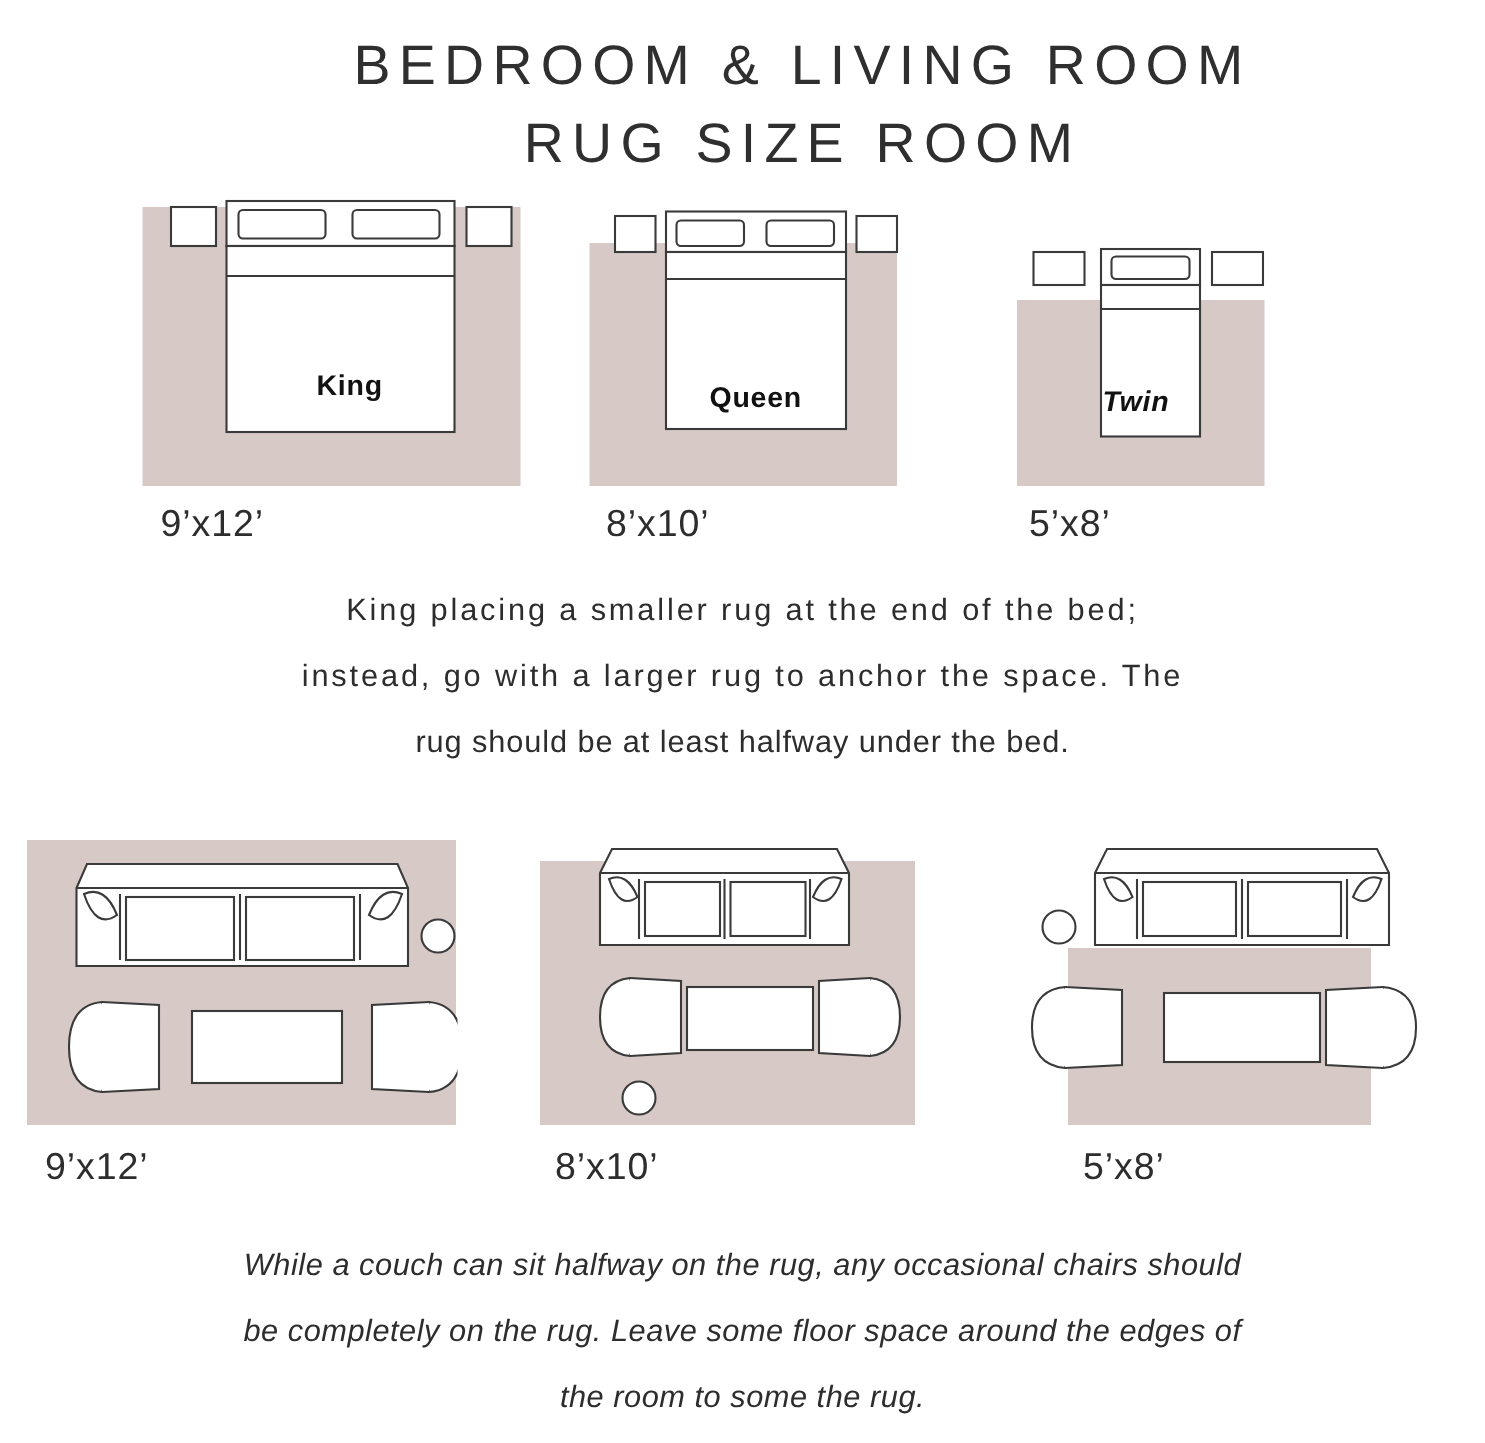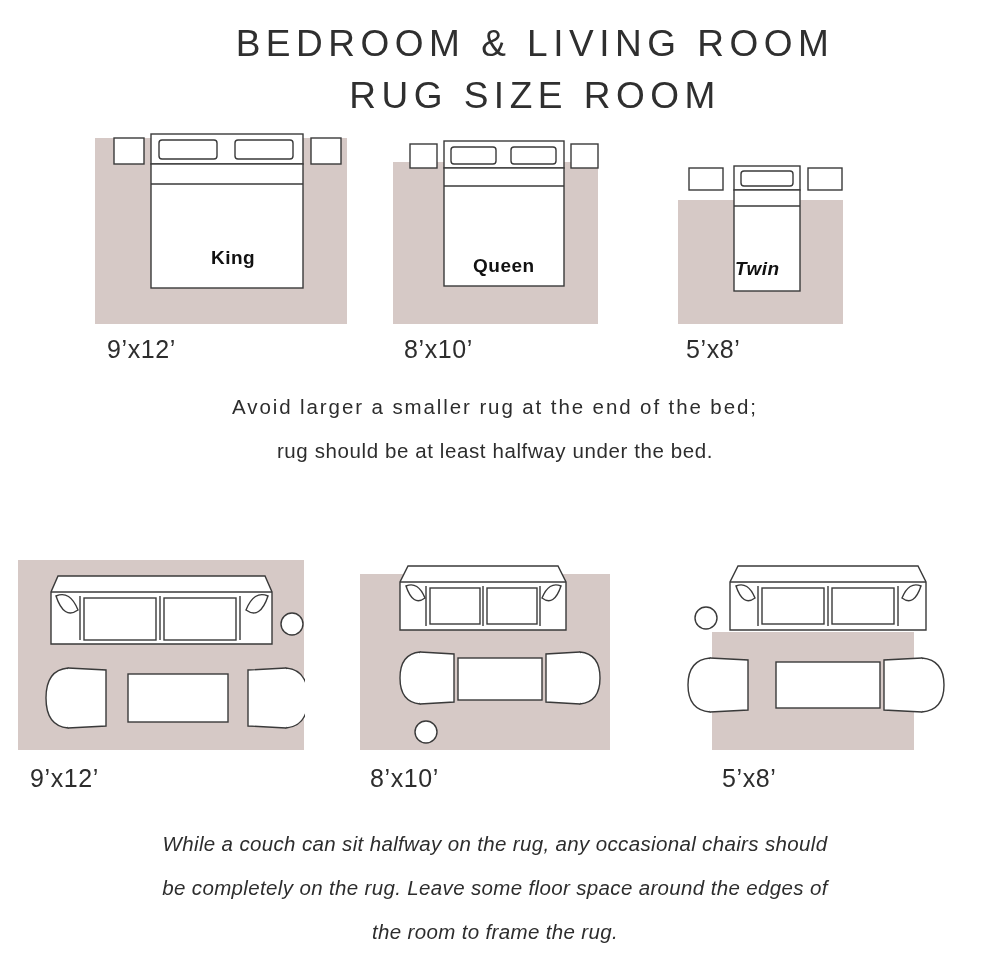--- a/index.html
+++ b/index.html
@@ -175,21 +175,22 @@
           <rect x="46" y="25" width="66" height="101" fill="#ffffff"></rect>
           <line x1="46" y1="41" x2="112" y2="41"></line>
         </svg>
       </div>
       <div class="bed-label" style="left:57px; top:128px;font-style:italic;">Twin</div>
       <div class="size-label" style="left:8px; top:205px;">5’x8’</div>
     </div>
   </div>
 
   <div class="para para1">
-    <div class="l1">Avoid  larger  a  smaller  rug  at  the  end  of  the  bed;</div>
+    <div class="l1">King  placing  a  smaller  rug  at  the  end  of  the  bed;</div>
+    <div class="l2">instead,  go  with  a  larger  rug  to  anchor  the  space.  The</div>
     <div class="l3">rug should be at least halfway under the bed.</div>
   </div>
 
   <div class="living-row">
 
     <div class="live-cell" style="left:18px; width:310px; height:250px;">
       <div class="rug" style="left:0; top:8px; width:286px; height:190px;"></div>
       <div class="furn" style="left:22px; top:0;">
         <svg width="265" height="200" viewBox="0 0 265 200" fill="none" stroke="#3a3a3a" stroke-width="1.4">
 
@@ -261,16 +262,16 @@
           <path d="M244 106 L206 108 L206 158 L244 160" fill="#ffffff"></path>
         </svg>
       </div>
       <div class="size-label" style="left:62px; top:212px;">5’x8’</div>
     </div>
   </div>
 
   <div class="para para2">
     <div class="l1">While a couch can sit halfway on the rug, any occasional chairs should</div>
     <div class="l2">be completely on the rug. Leave some floor space around the edges of</div>
-    <div class="l3">the room to frame the rug.</div>
+    <div class="l3">the room to some the rug.</div>
   </div>
 
 </div>
 
 </body></html>

